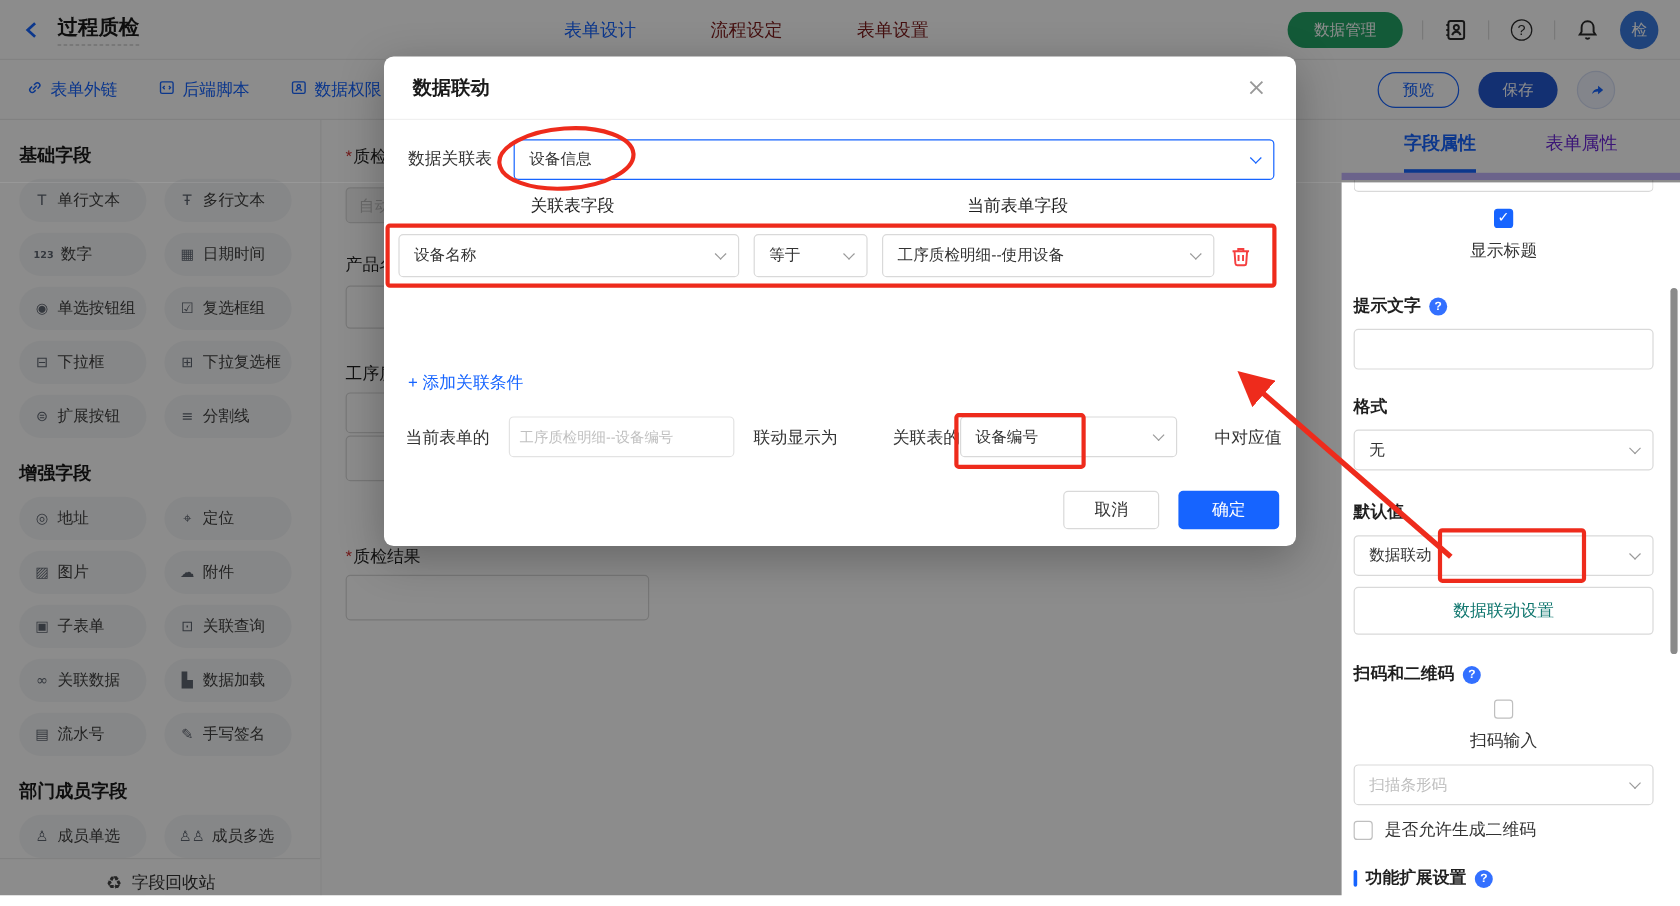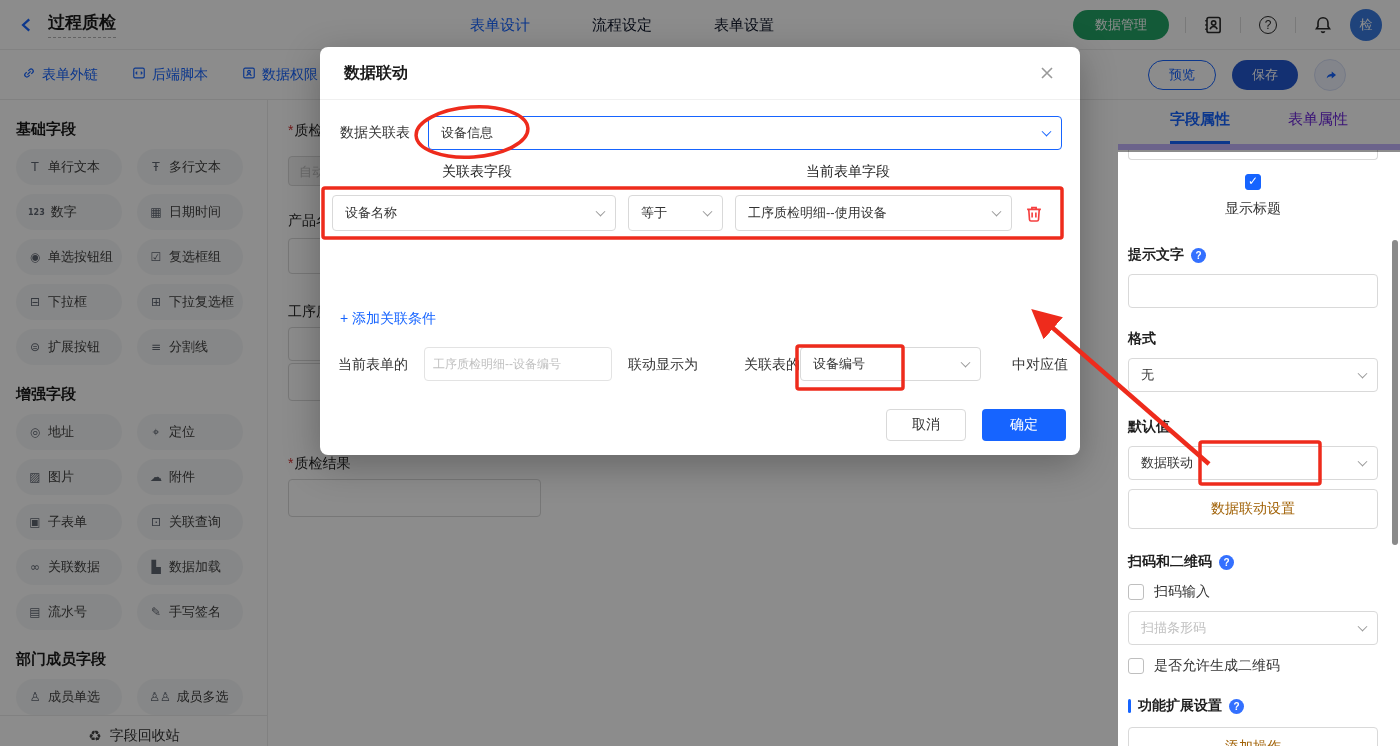--- a/index.html
+++ b/index.html
@@ -6,21 +6,21 @@
   html,body { width:1400px; height:755px; }
   body { font-family:"Liberation Sans","DejaVu Sans",sans-serif; color:#1f1f1f; background:#fff; overflow:hidden; }
   .app { position:relative; width:1400px; height:746px; background:#fff; overflow:hidden; }
 
   
   .topbar { position:absolute; left:0; top:0; width:1400px; height:50px; background:#fff; border-bottom:1px solid #ededed; display:flex; align-items:center; }
   .tb-left { display:flex; align-items:center; gap:10px; padding-left:18px; }
   .back-btn { width:20px; height:20px; cursor:pointer; display:flex; align-items:center; }
   .form-title { font-size:17px; font-weight:700; color:#1a1a1a; border-bottom:1px dashed #b5b5b5; padding-bottom:3px; }
   .tb-tabs { position:absolute; left:470px; top:0; height:50px; display:flex; align-items:center; gap:62px; }
-  .tb-tab { font-size:15px; color:#0f172a; cursor:pointer; }
+  .tb-tab { font-size:15px; color:#7f1d1d; cursor:pointer; }
   .tb-tab.active { color:#1664FF; }
   .tb-right { position:absolute; right:18px; top:0; height:50px; display:flex; align-items:center; gap:16px; }
   .green-pill { height:30px; padding:0 22px; border-radius:16px; background:#23A566; color:#fff; font-size:13px; display:flex; align-items:center; cursor:pointer; }
   .tb-sep { width:1px; height:16px; background:#ddd; }
   .tb-icon { width:22px; height:22px; display:flex; align-items:center; justify-content:center; cursor:pointer; }
   .help-circle { width:18px; height:18px; border:1.4px solid #2b2b2b; border-radius:50%; font-size:12px; color:#2b2b2b; display:flex; align-items:center; justify-content:center; }
   .help-circle::after { content:"?"; }
   .avatar { width:32px; height:32px; border-radius:50%; background:#3A7BE0; color:#fff; font-size:13px; display:flex; align-items:center; justify-content:center; cursor:pointer; }
 
   
@@ -70,21 +70,21 @@
   .chk-row.dis-label { color:#c0c0c0; }
   .plabel { font-size:14px; font-weight:700; color:#1f1f1f; display:flex; align-items:center; gap:7px; }
   .qicon { width:15px; height:15px; border-radius:50%; background:#3370FF; color:#fff; font-size:10px; font-weight:700; display:inline-flex; align-items:center; justify-content:center; cursor:pointer; }
   .qicon::after { content:"?"; }
   .rp-input { width:250px; height:34px; border:1px solid #d9d9d9; border-radius:4px; background:#fff; font-family:inherit; font-size:13px; padding:0 10px; }
   .select { position:relative; border:1px solid #d9d9d9; border-radius:4px; background:#fff; display:flex; align-items:center; padding:0 26px 0 12px; font-size:13px; color:#333; cursor:pointer; }
   .select .chev { position:absolute; right:11px; top:50%; width:7px; height:7px; border-right:1.5px solid #999; border-bottom:1.5px solid #999; transform:translateY(-70%) rotate(45deg); }
   .select.blue { border-color:#1664FF; }
   .select.blue .chev { border-color:#1664FF; }
   .select.dis { color:#bfbfbf; }
-  .wide-btn { width:250px; height:40px; border:1px solid #d9d9d9; border-radius:4px; background:#fff; display:flex; align-items:center; justify-content:center; font-size:14px; color:#a16207; cursor:pointer; }
+  .wide-btn { width:250px; height:40px; border:1px solid #d9d9d9; border-radius:4px; background:#fff; display:flex; align-items:center; justify-content:center; font-size:14px; color:#0f766e; cursor:pointer; }
   .sec-bar { display:flex; align-items:center; gap:7px; font-size:14px; font-weight:700; color:#1f1f1f; }
   .sec-bar::before { content:""; width:3px; height:14px; background:#1664FF; border-radius:2px; }
   .scroll-thumb { position:absolute; right:2px; top:140px; width:6px; height:305px; background:#8a8a8a; border-radius:3px; z-index:25; cursor:pointer; }
 
   
   .modal { position:absolute; left:320px; top:47px; width:760px; height:408px; background:#fff; border-radius:8px; box-shadow:0 10px 36px rgba(0,0,0,.28); z-index:50; }
   .modal-head { height:53px; display:flex; align-items:center; justify-content:space-between; padding:0 24px; border-bottom:1px solid #f0f0f0; }
   .modal-title { font-size:16px; font-weight:700; color:#1a1a1a; }
   .close-x { cursor:pointer; width:18px; height:18px; display:flex; align-items:center; justify-content:center; }
   .m-row1 { position:absolute; left:20px; top:69px; width:722px; height:34px; display:flex; align-items:center; }
@@ -351,21 +351,21 @@
         <span>数据联动</span>
           <i class="chev"></i>
       </div>
       <div class="wide-btn" style="margin-top:9px;">
         <span>数据联动设置</span>
       </div>
       <div class="plabel" style="margin-top:24px;">
         <span>扫码和二维码</span>
           <span class="qicon"></span>
       </div>
-      <div class="chk-row" style="margin-top:12px;">
+      <div class="chk-row" style="margin-top:12px;flex-direction:column;">
         <span class="checkbox"></span>
         <span>扫码输入</span>
       </div>
       <div class="select dis" style="margin-top:10px; width:250px; height:34px;">
         <span>扫描条形码</span>
           <i class="chev"></i>
       </div>
       <div class="chk-row" style="margin-top:12px;">
         <span class="checkbox"></span>
         <span>是否允许生成二维码</span>

